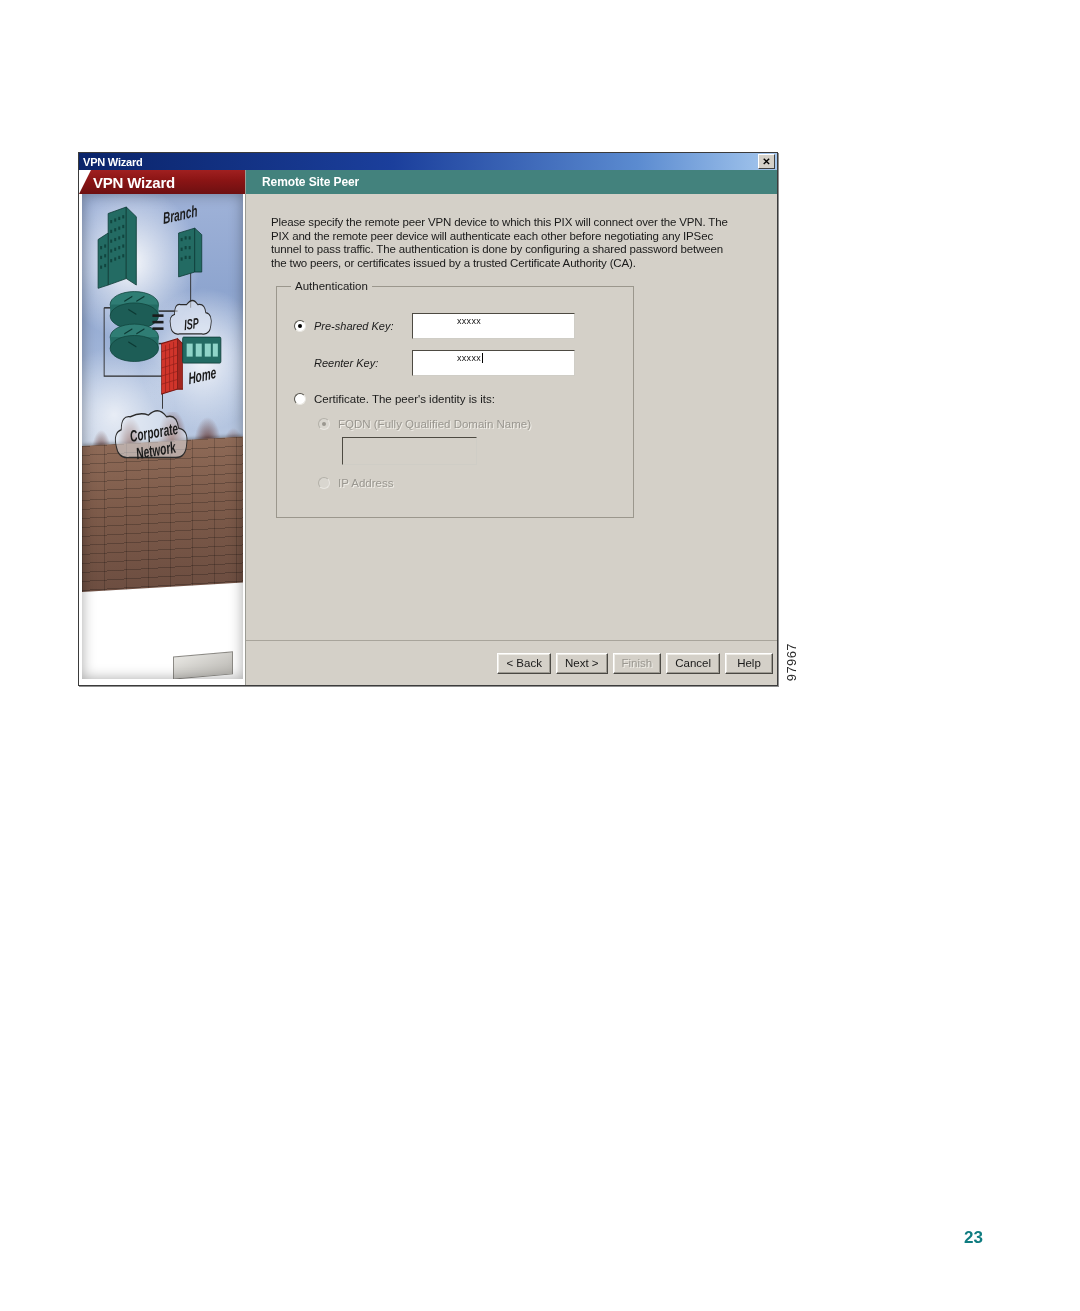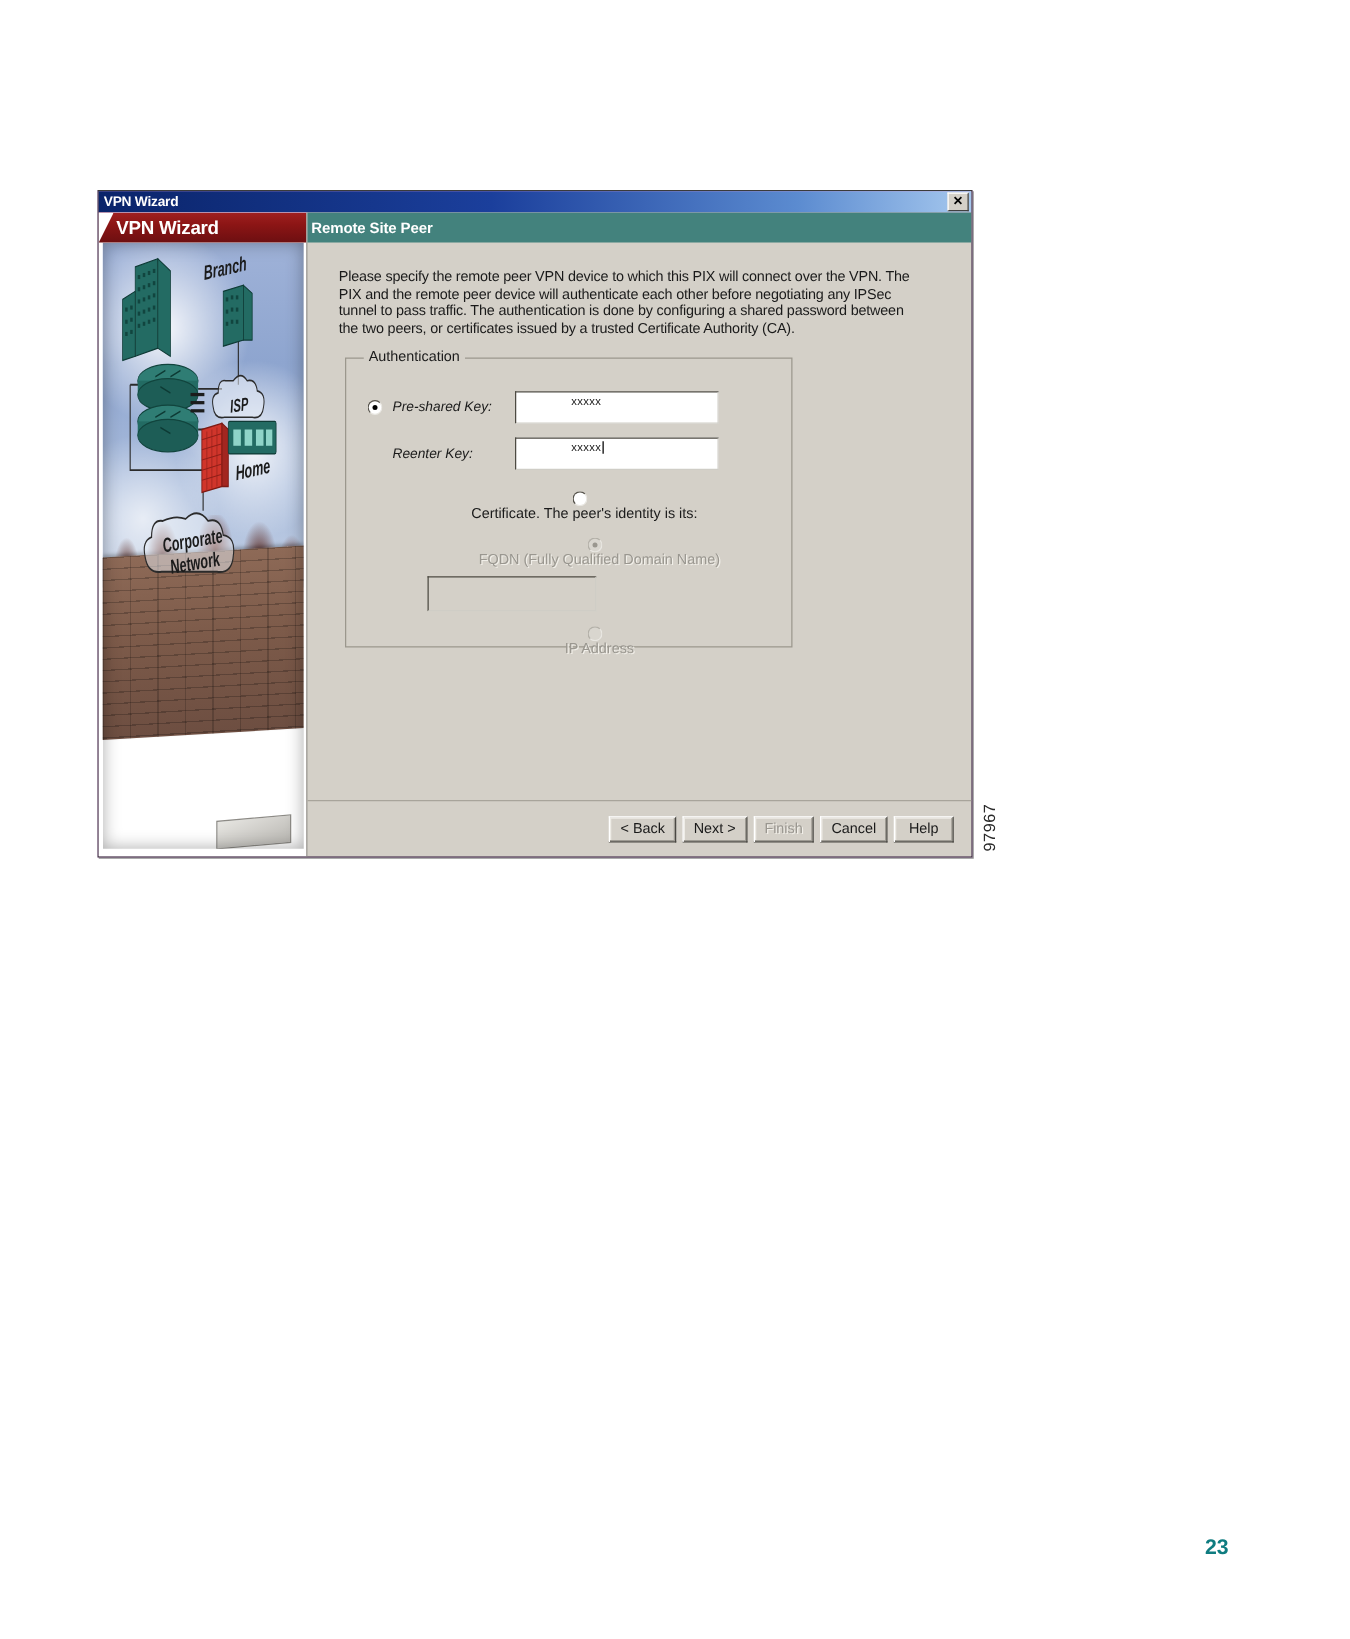--- a/index.html
+++ b/index.html
@@ -15,21 +15,21 @@
     overflow: hidden;
   }
 
   
   #vpn-dialog {
     position: absolute;
     left: 78px;
     top: 152px;
     width: 700px;
     height: 534px;
-    background: #f0abfc;
+    background: #1d4ed8;
     border: 1px solid #3b3b3b;
     box-sizing: border-box;
     box-shadow: 1px 1px 0 #909090;
   }
 
   
   .titlebar {
     height: 17px;
     background: linear-gradient(to right, #0a246a 0%, #1b3f9c 45%, #5b8bd0 80%, #a6c8ee 100%);
     display: flex;
@@ -179,21 +179,21 @@
     position: relative;
   }
   .page-header {
     height: 24px;
     background: #43827d;
     color: #ffffff;
     font-size: 12px;
     font-weight: bold;
     display: flex;
     align-items: center;
-    padding-left: 3px;
+    padding-left: 16px;
     box-sizing: border-box;
     letter-spacing: -0.1px;
   }
   .page-main {
     flex: 1;
     padding: 22px 22px 0 25px;
     box-sizing: border-box;
     position: relative;
   }
   .intro-text {
@@ -249,21 +249,20 @@
     padding: 0 4px;
     font-size: 11.5px;
     color: #1a1a1a;
   }
   .gb-inner { padding: 18px 0 0 0; }
 
   .radio-row {
     display: flex;
     align-items: center;
     margin-bottom: 0;
-    flex-direction: column;
   }
   .radio {
     width: 12px; height: 12px;
     border-radius: 50%;
     background: #ffffff;
     border: 1px solid;
     border-color: #55524b #e9e7e2 #e9e7e2 #55524b;
     box-sizing: border-box;
     position: relative;
     flex: 0 0 12px;
@@ -330,21 +329,21 @@
     position: absolute;
     left: 0; right: 0; bottom: 0;
     height: 44px;
     border-top: 1px solid #a8a49b;
   }
   .button-bar-inner {
     display: flex;
     justify-content: flex-end;
     align-items: center;
     height: 100%;
-    padding-right: 14px;
+    padding-right: 4px;
     gap: 5px;
   }
   .btn {
     min-width: 48px;
     height: 21px;
     background: #d4d0c8;
     border: 1px solid;
     border-color: #ffffff #4a4843 #4a4843 #ffffff;
     box-shadow: inset -1px -1px 0 #9e9b93, inset 1px 1px 0 #eeece6;
     font-size: 11.5px;

